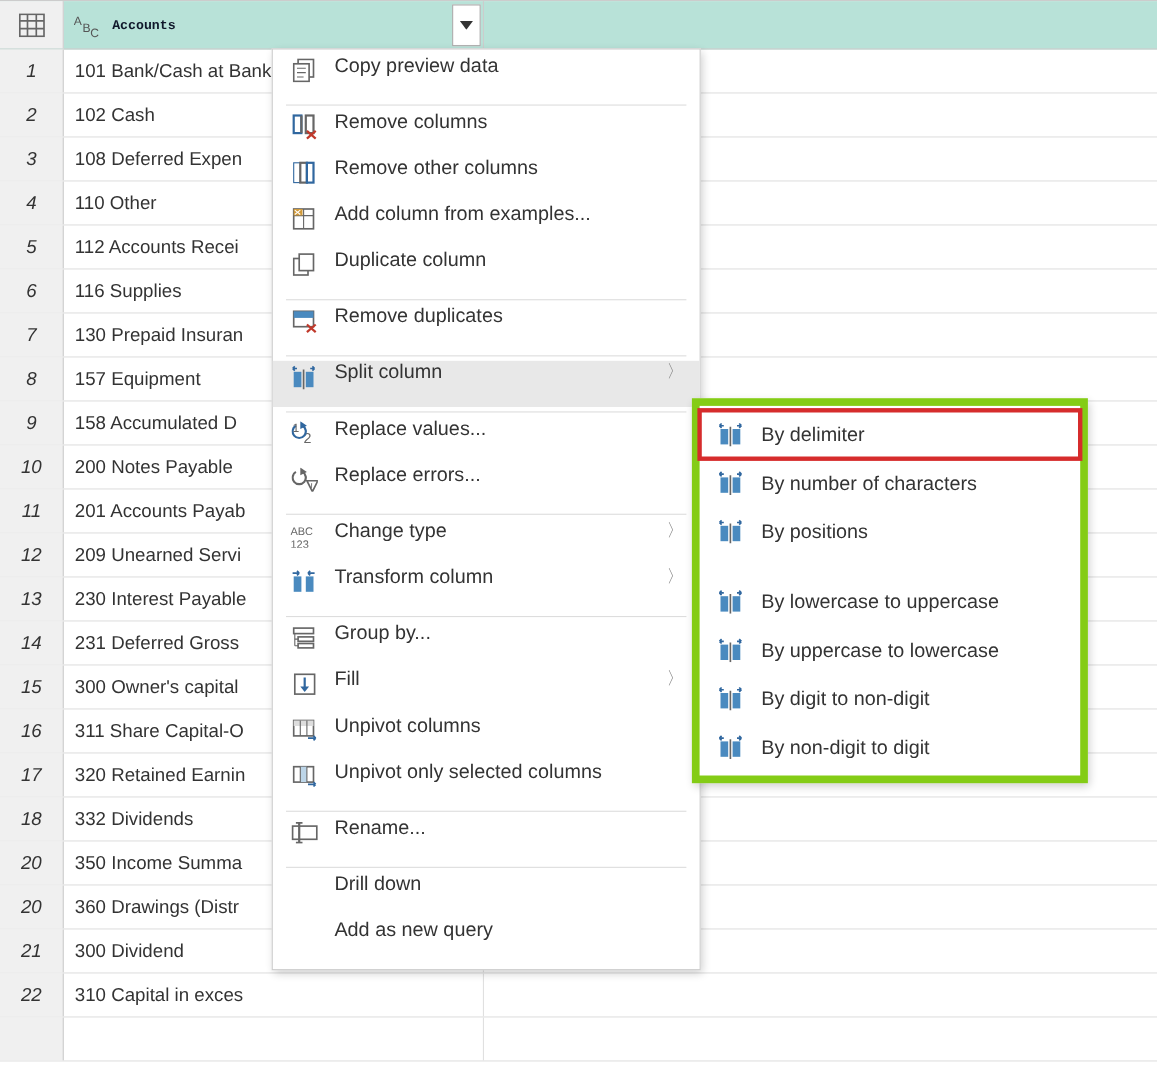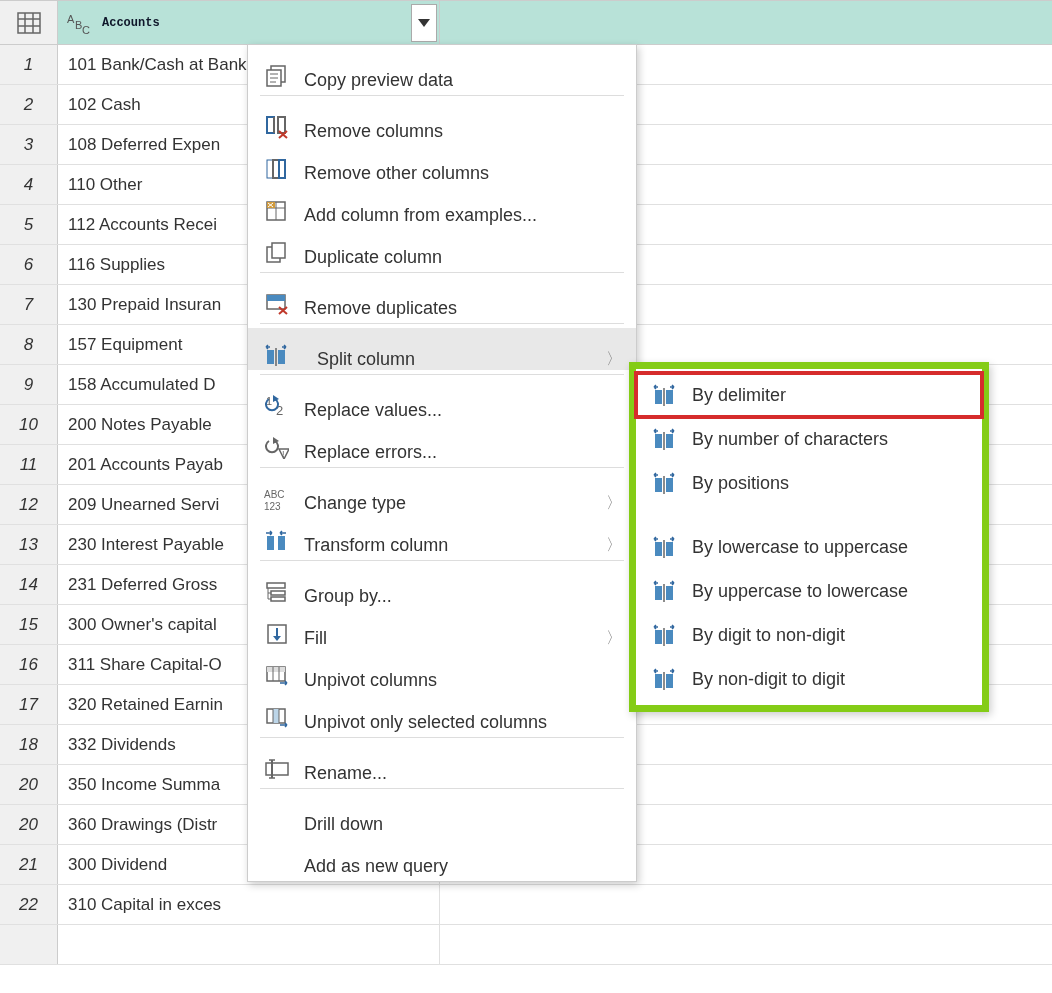--- a/index.html
+++ b/index.html
@@ -100,28 +100,27 @@
       width: 390px;
       background: #fff;
       border: 1px solid #ccc;
       box-shadow: 2px 3px 8px rgba(0,0,0,0.2);
       padding: 4px 0;
       z-index: 10;
     }
     .menu-item {
       height: 42px;
       display: flex;
-      align-items: flex-end;
+      align-items: flex-start;
       padding: 0 14px;
       cursor: pointer;
       position: relative;
     }
     .menu-item.highlighted {
       background: #e8e8e8;
-      gap: 13px;
     }
     .menu-icon {
       width: 30px;
       height: 30px;
       margin-right: 12px;
       display: flex;
       align-items: center;
       justify-content: center;
       flex-shrink: 0;
     }

